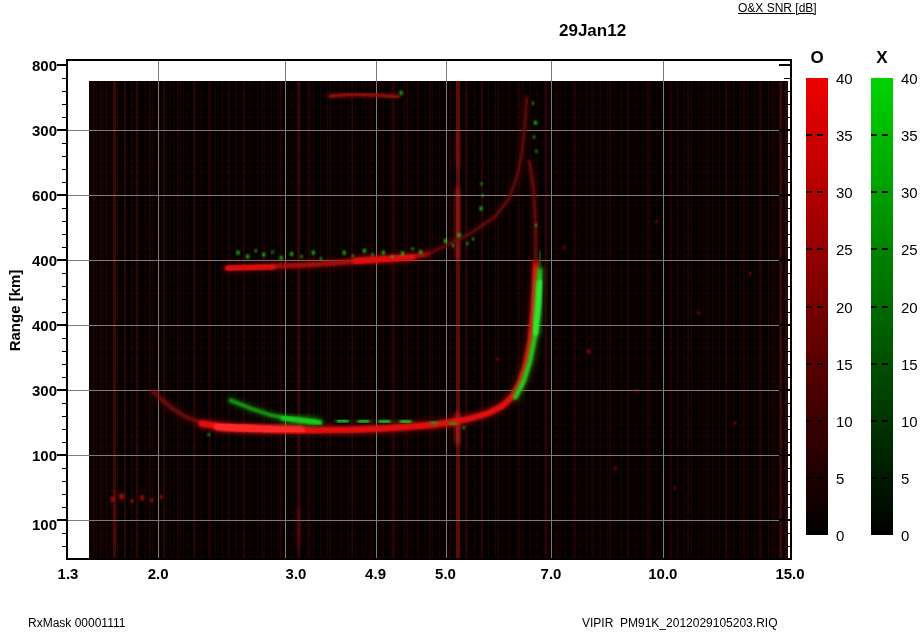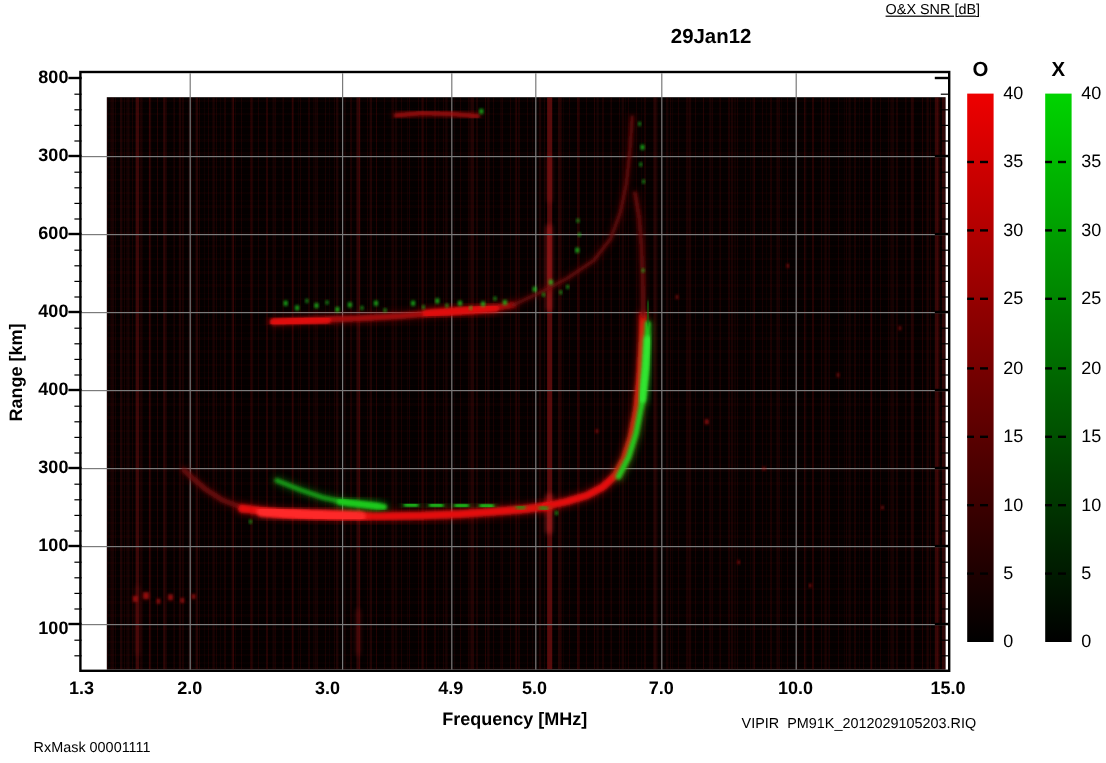--- a/index.html
+++ b/index.html
@@ -26,21 +26,21 @@
   .ylab{left:-36px;top:302px;font-size:15px;font-weight:bold;transform:rotate(-90deg);width:100px;text-align:center;}
   .xlab{left:354px;top:591px;width:150px;text-align:center;font-size:15px;font-weight:bold;}
   .cbar{position:absolute;top:78px;width:22px;height:457px;}
   .cbar-o{left:806px;background:linear-gradient(to bottom,#ee0000,#000);}
   .cbar-x{left:871px;background:linear-gradient(to bottom,#00d400,#000);}
   .cb-name{position:absolute;top:48px;width:22px;text-align:center;font-size:17px;font-weight:bold;}
   .cb-num{position:absolute;font-size:15px;transform:translateY(-50%);}
   .cb-dash{position:absolute;height:2px;width:22px;
      background:repeating-linear-gradient(90deg,#000 0 6px,transparent 6px 11px);}
   .footL{left:28px;top:616px;font-size:12px;white-space:pre;}
-  .footR{left:582px;top:596px;font-size:12px;white-space:pre;margin-left:36px;}
+  .footR{left:582px;top:616px;font-size:12px;white-space:pre;}
   svg{position:absolute;left:89px;top:81px;}
 </style>
 </head>
 <body>
 
 <div id="fig">
   <div class="abs title-date">29Jan12</div>
   <div class="abs cb-header">O&amp;X SNR [dB]</div>
 
   <div class="abs data" id="dataArea">
@@ -288,30 +288,29 @@
       <div class="ylabel" style="top: 524px;">100</div>
       <div class="ylabel" style="top: 455px;">100</div>
       <div class="ylabel" style="top: 390px;">300</div>
       <div class="ylabel" style="top: 325px;">400</div>
       <div class="ylabel" style="top: 260px;">400</div>
       <div class="ylabel" style="top: 195px;">600</div>
       <div class="ylabel" style="top: 130px;">300</div>
       <div class="ylabel" style="top: 65px;">800</div>
       <div class="xlabel" style="left: 68px;">1.3</div>
       <div class="xlabel" style="left: 158.206px;">2.0</div>
-      <div class="xlabel" style="left: 273px; text-align: center;">3.0</div>
+      <div class="xlabel" style="left: 296px; text-align: center;">3.0</div>
       <div class="xlabel" style="left: 375.549px;">4.9</div>
       <div class="xlabel" style="left: 445.518px;">5.0</div>
       <div class="xlabel" style="left: 551.023px;">7.0</div>
       <div class="xlabel" style="left: 662.862px;">10.0</div>
       <div class="xlabel" style="left: 790px;">15.0</div>
     </div>
 
   <div class="abs ylab">Range [km]</div>
-  <div class="abs xlab">Frequency [MHz]</div>
 
   <div class="abs cbar cbar-o"></div>
   <div class="abs cbar cbar-x"></div>
   <div class="abs" id="cbLayer">
       <div class="cb-name" style="left: 806px;">O</div>
       <div class="cb-num" style="left: 836px; top: 78px;">40</div>
       <div class="cb-num" style="left: 836px; top: 135.125px;">35</div>
       <div class="cb-dash" style="left: 806px; top: 134.125px;"></div>
       <div class="cb-num" style="left: 836px; top: 192.25px;">30</div>
       <div class="cb-dash" style="left: 806px; top: 191.25px;"></div>

